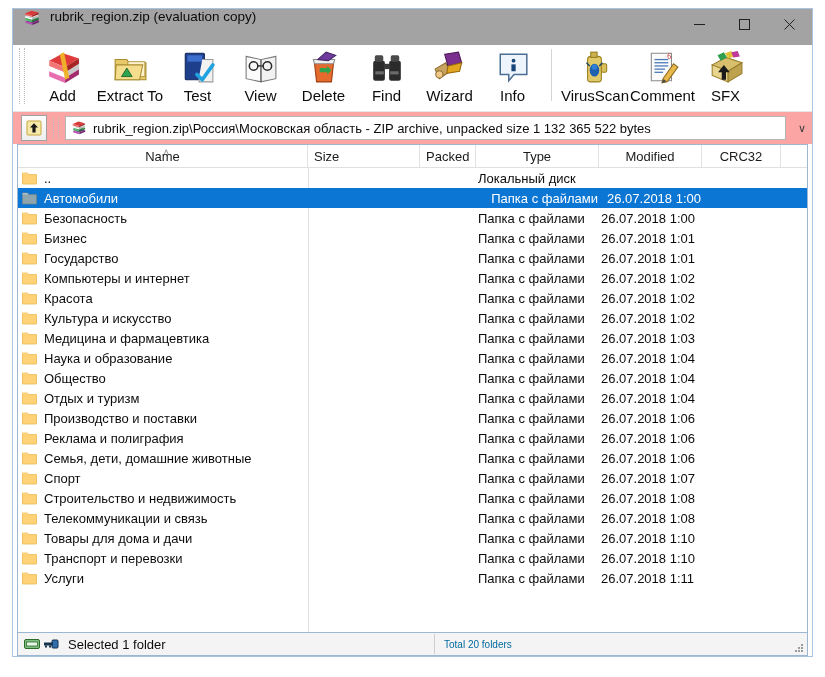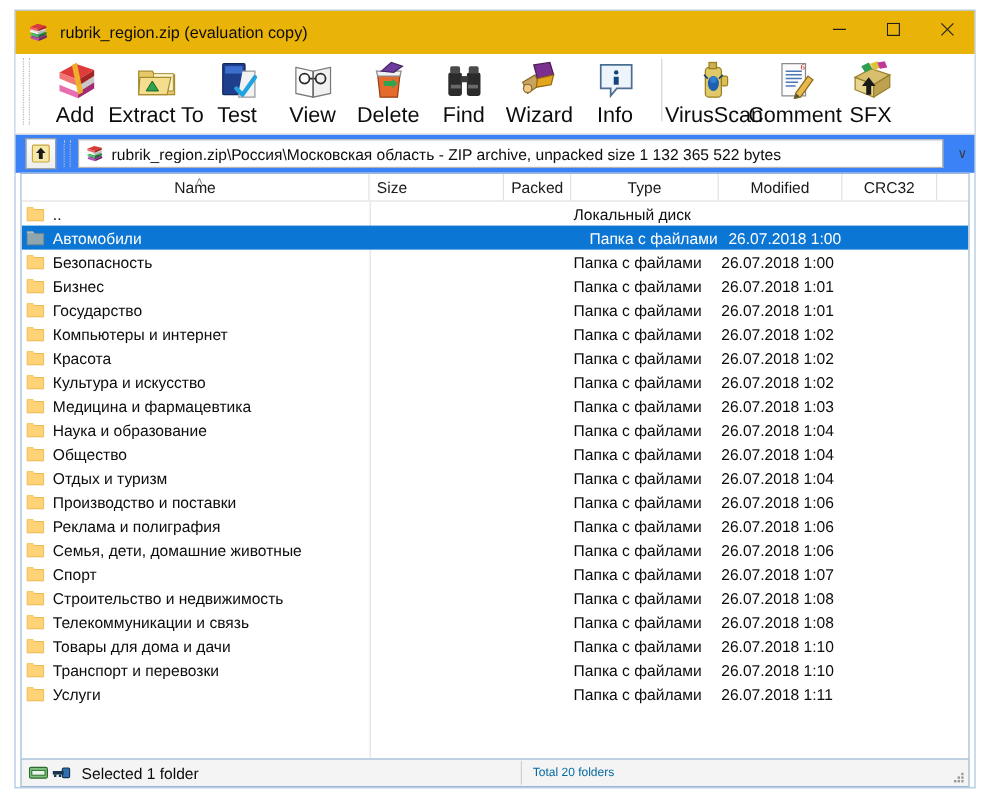--- a/index.html
+++ b/index.html
@@ -22,22 +22,21 @@
     border: 1px solid #a8c4e0;
     box-sizing: border-box;
     display: flex;
     flex-direction: column;
   }
 
   
   .titlebar {
     height: 36px;
     display: flex;
-    align-items: center;
-    background: #eab308;
+    background: #a3a3a3;
     flex: 0 0 auto;
   }
   .title-icon {
     width: 18px; height: 18px;
     margin-left: 10px; margin-right: 9px;
     flex: 0 0 auto;
   }
   .title-text {
     font-size: 13.5px;
     color: #0c0c0c;
@@ -92,39 +91,39 @@
     display: flex;
     flex-direction: column;
     align-items: center;
     justify-content: flex-start;
     padding-top: 5px;
     box-sizing: border-box;
     flex: 0 0 auto;
   }
   .tb-ico { width: 34px; height: 34px; display:block; }
   .tb-lbl {
-    font-size: 18px;
+    font-size: 15px;
     color: #0c0c0c;
     margin-top: 3px;
     white-space: nowrap;
   }
   .tb-sep {
     width: 1px; height: 52px;
     background: #d4d4d4;
     margin: 4px 7px 0 7px;
     flex: 0 0 auto;
   }
   .tb-wide { width: 72px; }
 
   
   .addrbar {
     height: 32px;
     display: flex;
     align-items: center;
-    background: #3b82f6;
+    background: #fca5a5;
     padding-left: 8px;
     flex: 0 0 auto;
     justify-content: flex-end;
   }
   .up-btn {
     width: 24px; height: 24px;
     border: 1px solid #a0a0a0;
     background: linear-gradient(#fdfdfd,#eeeeee);
     display: flex; align-items: center; justify-content: center;
     flex: 0 0 auto;

